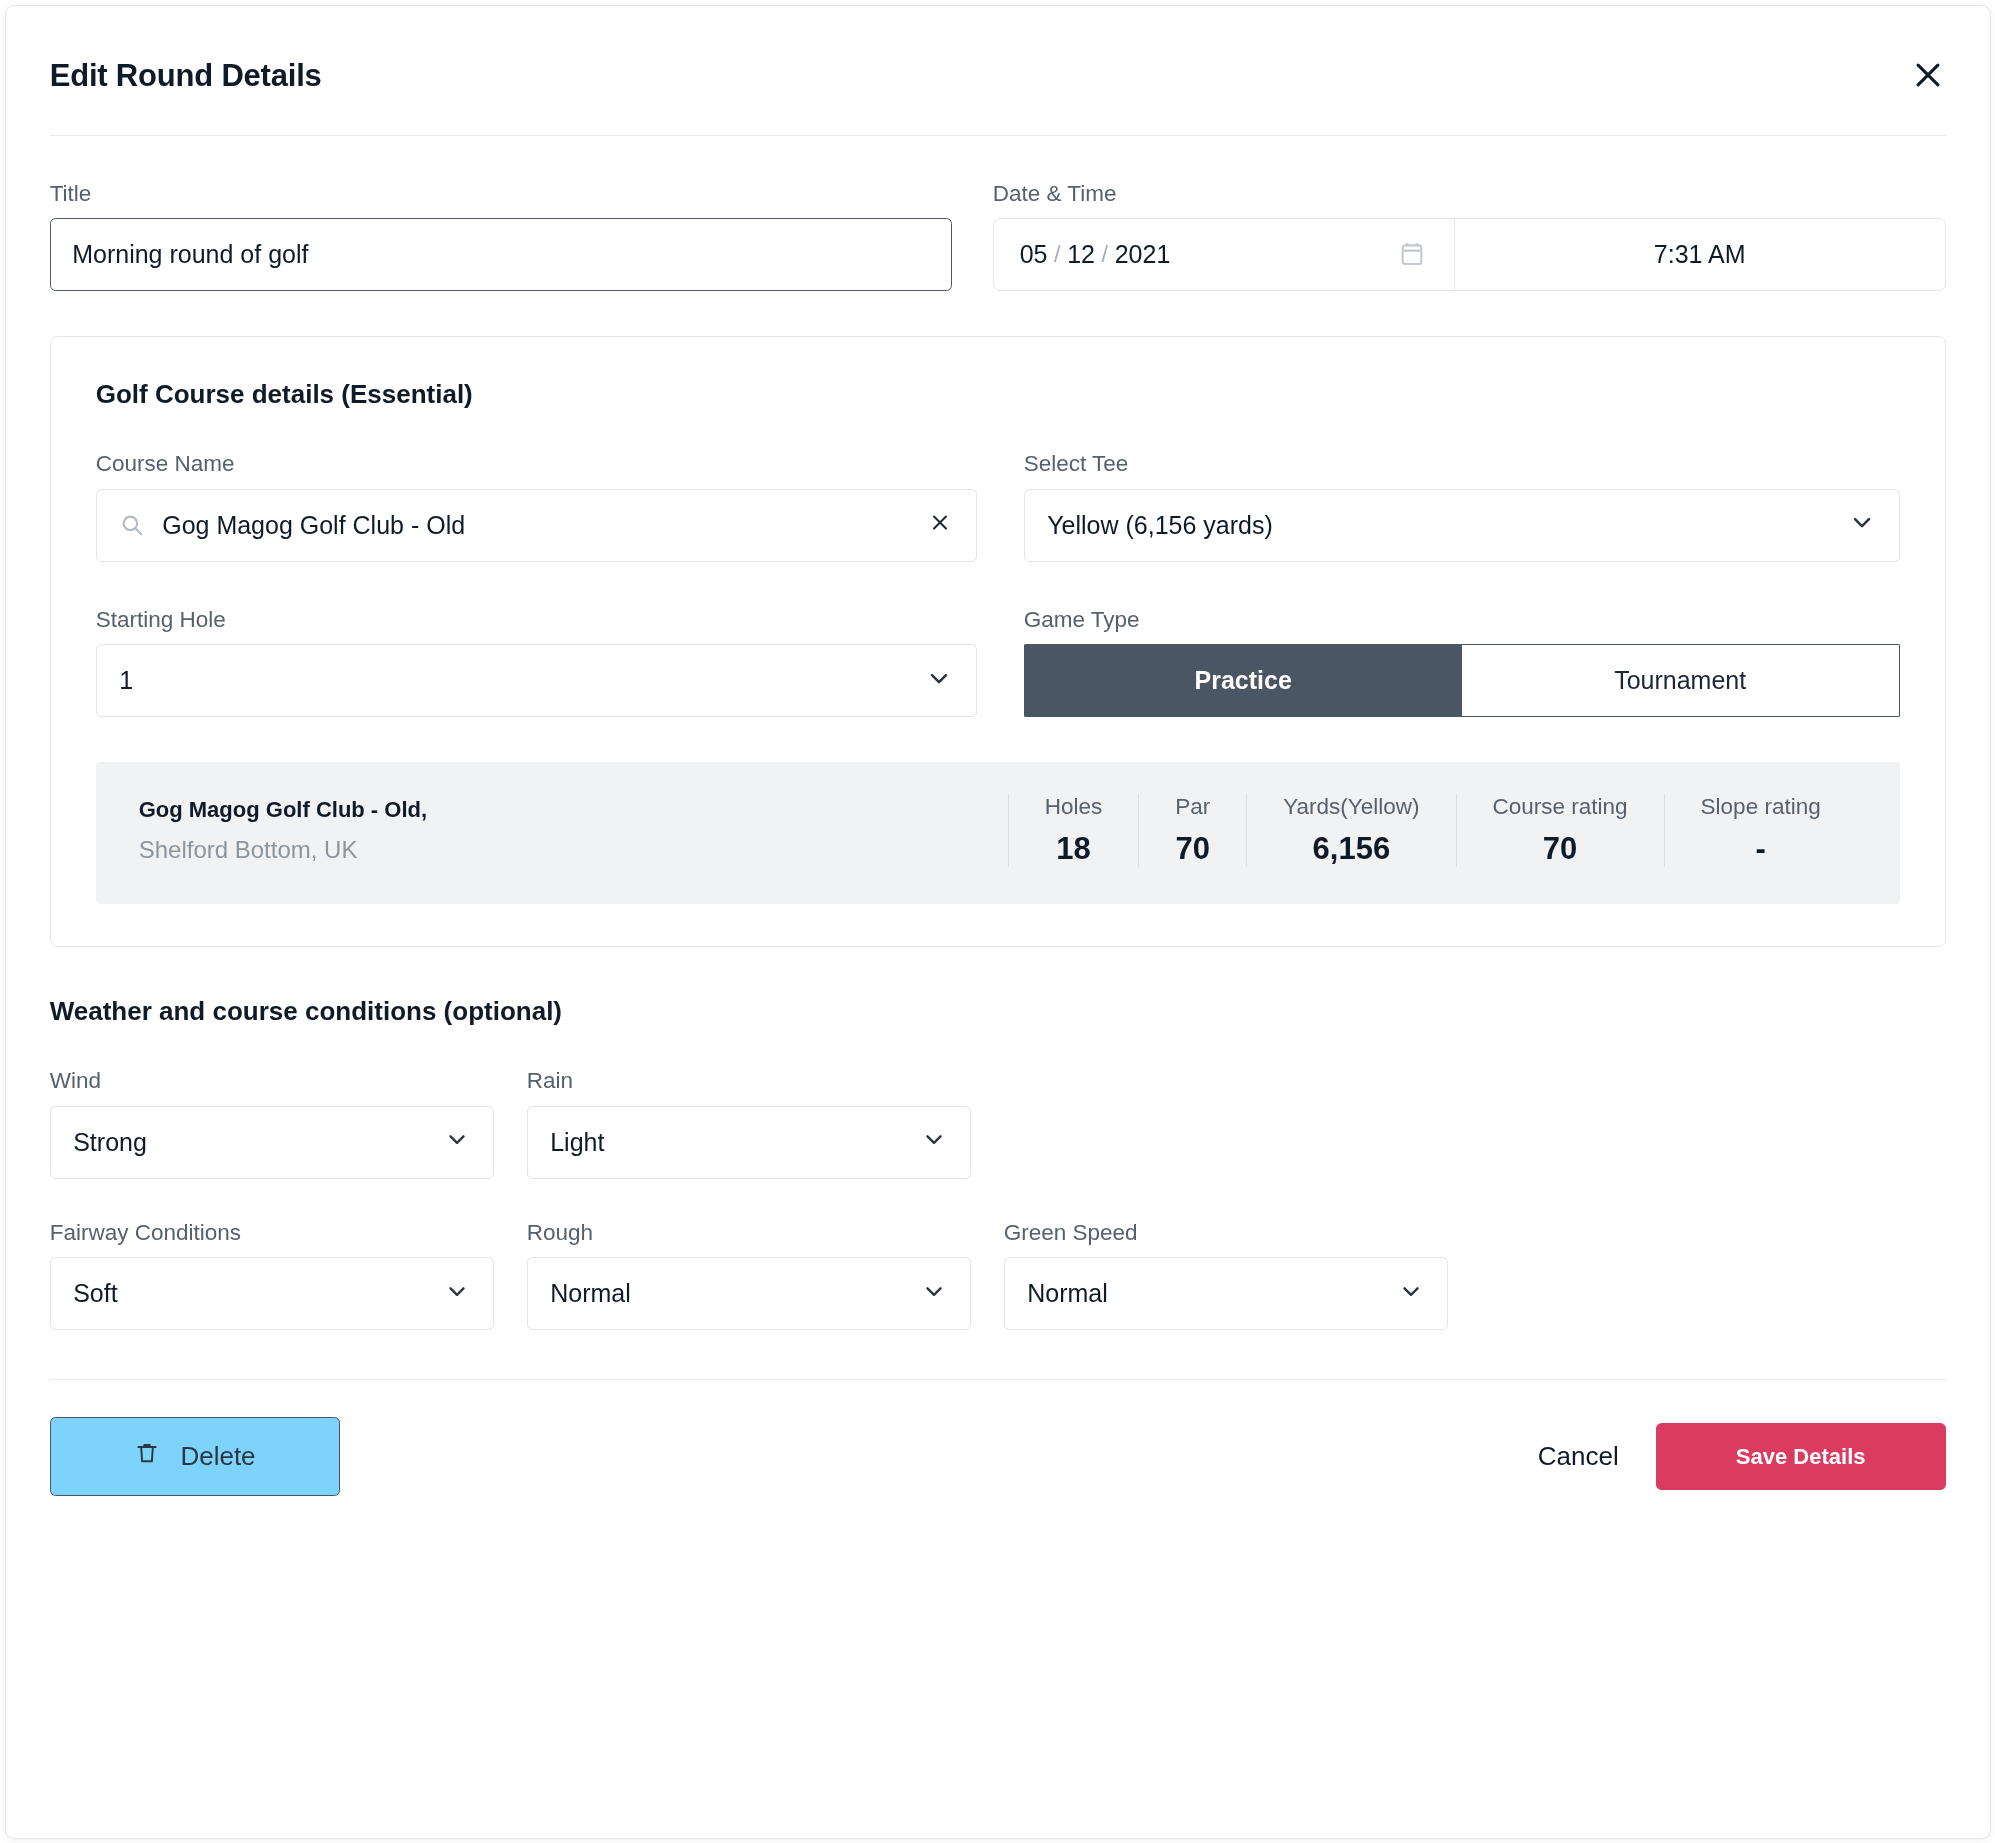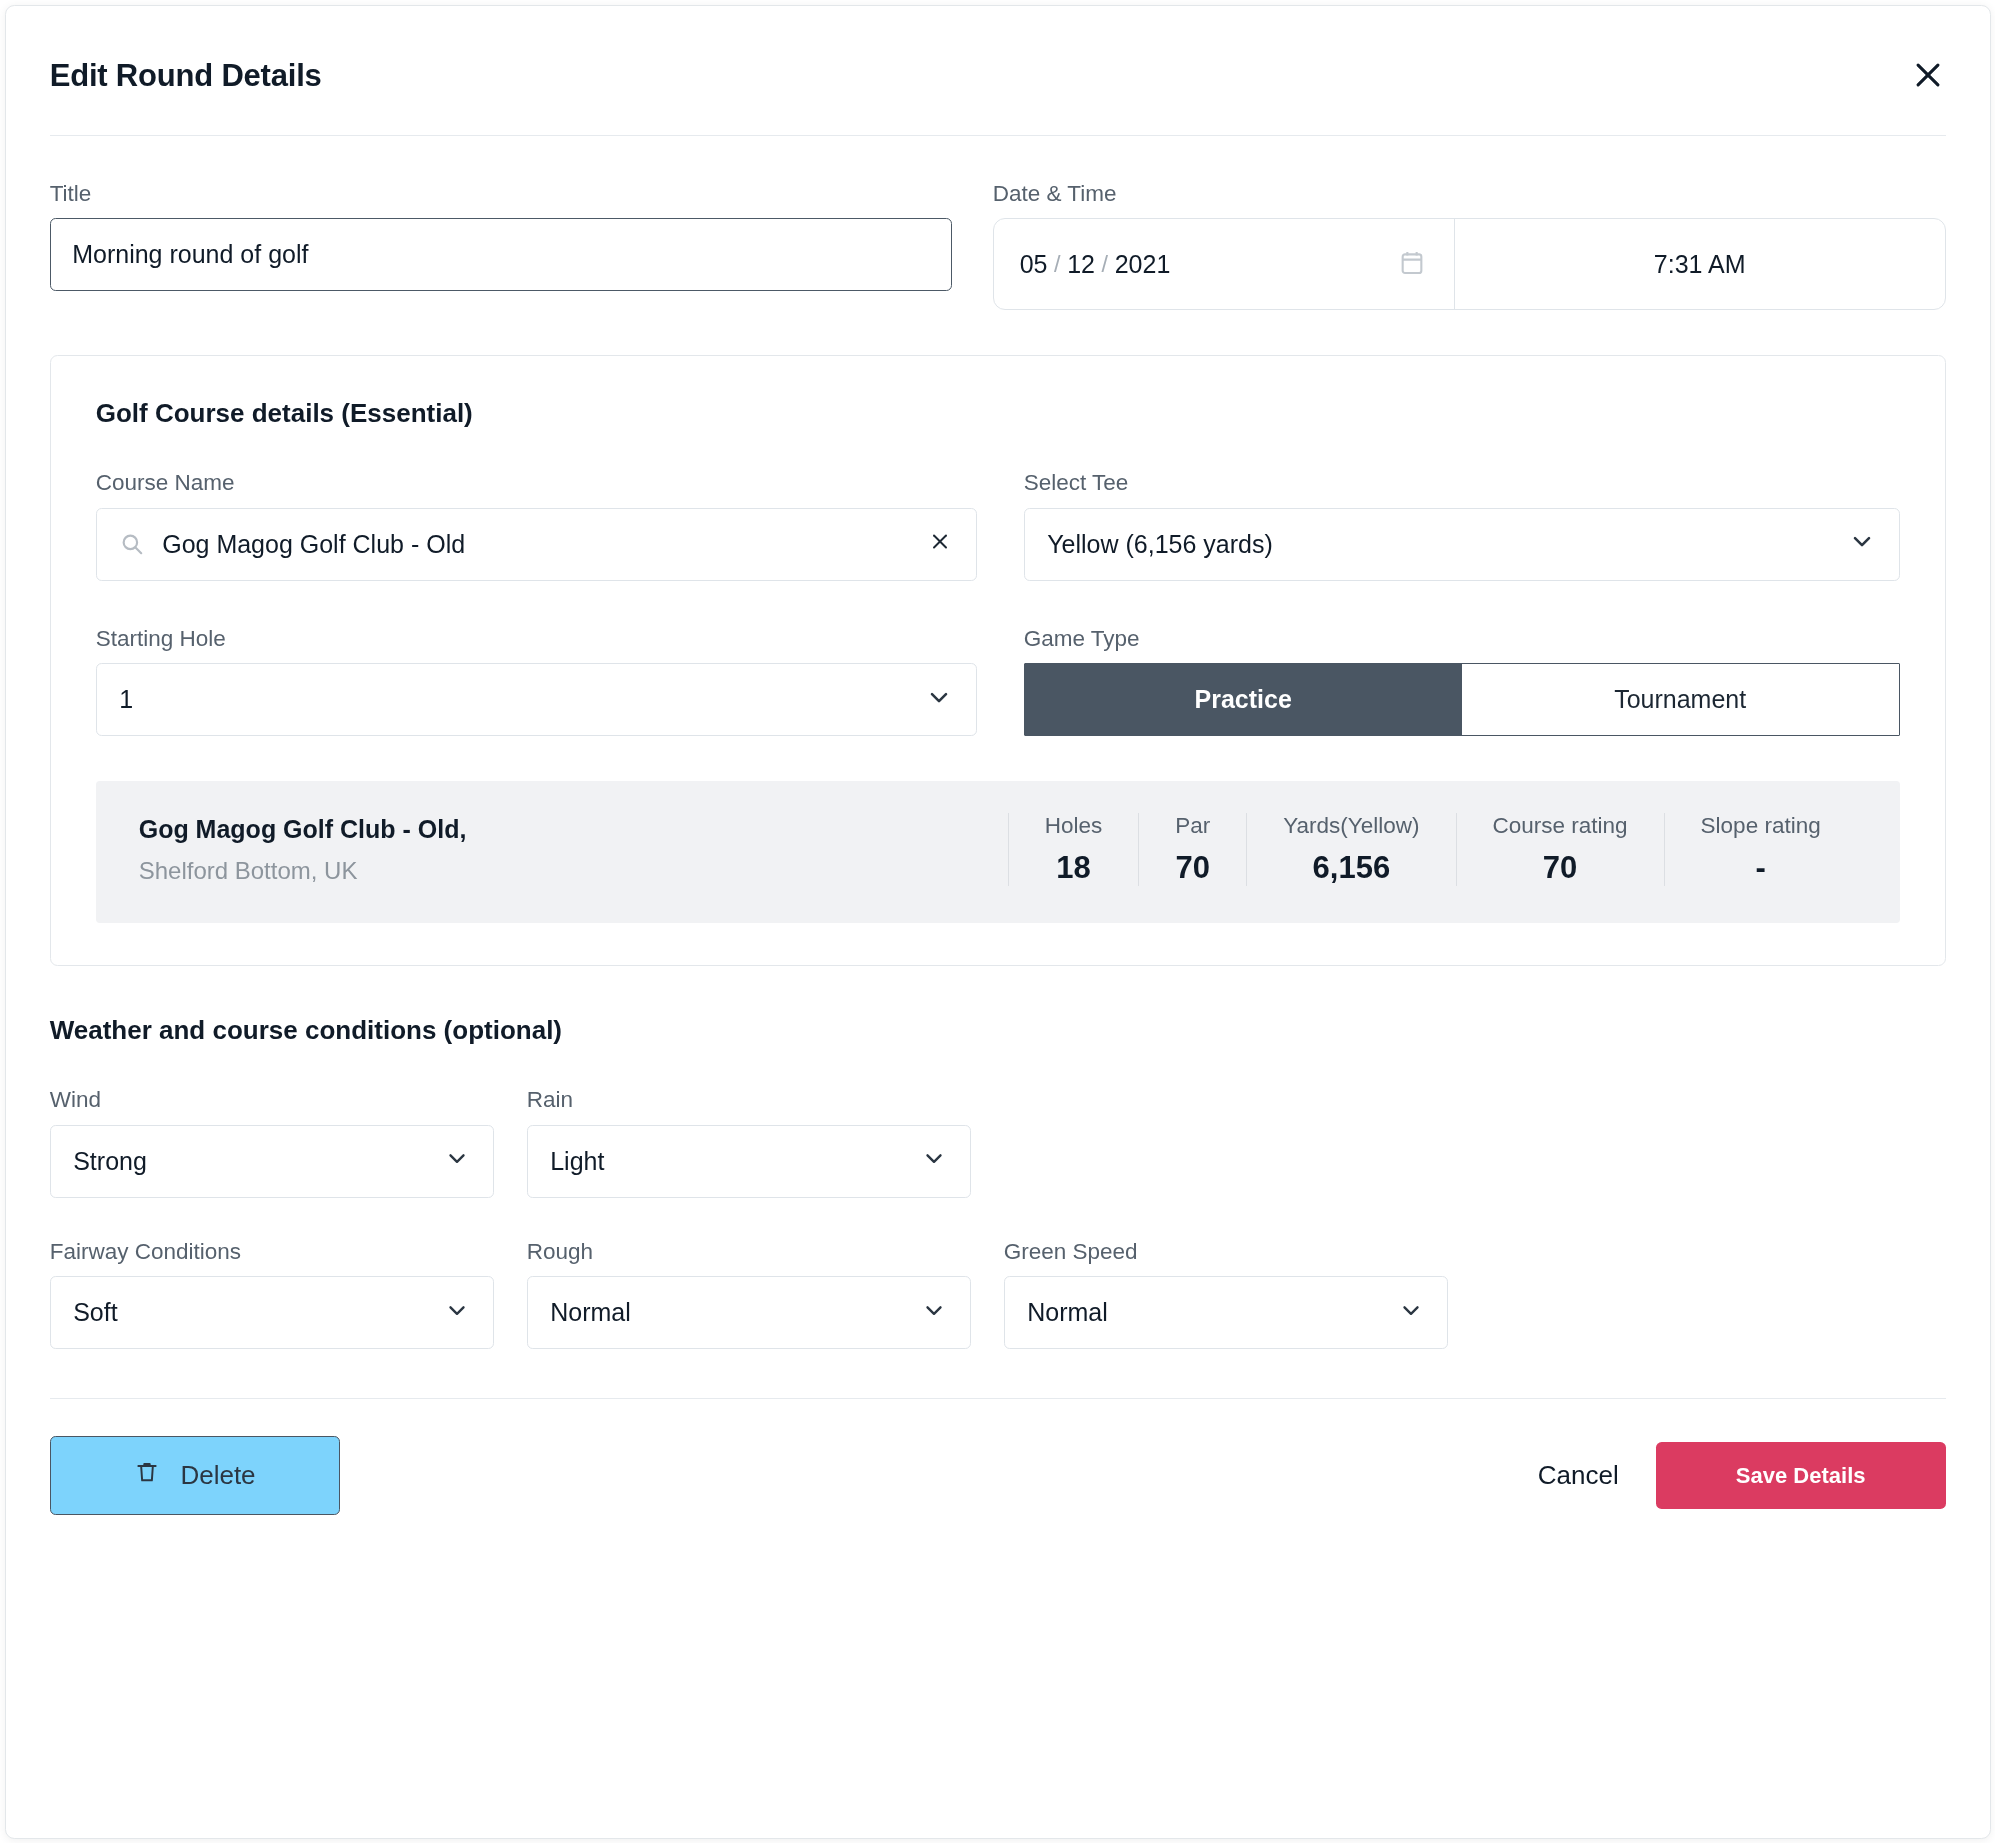--- a/index.html
+++ b/index.html
@@ -69,22 +69,22 @@
     transform: translateY(-50%);
     pointer-events: none;
   }
 
   
   .row1 { display: flex; margin-top: 47px; gap: 0; }
   .col-title { width: 902px; }
   .gap1 { width: 41px; }
   .col-date { flex: 1; }
   .date-group {
-    display: flex; height: 92px;
-    border: 0.9px solid #dfe4e9; border-radius: 12px; overflow: hidden;
+    display: flex; height: 73px;
+    border: 0.9px solid #dfe4e9; border-radius: 7px; overflow: hidden;
   }
   .date-part {
     width: 461px; display: flex; align-items: center;
     padding: 0 26px; position: relative;
     border-right: 0.9px solid #dfe4e9;
   }
   .date-seg { font-size: 25px; color: #101b28; }
   .date-sep { font-size: 23.4px; color: #a6aeb6; margin: 0 6.6px; }
   .cal-ico { position: absolute; right: 28px; top: 50%; transform: translateY(-50%); }
   .time-part {
@@ -129,21 +129,21 @@
 
   
   .stats {
     margin-top: 45px;
     background: #f1f2f4;
     border-radius: 3.7px;
     display: flex; align-items: stretch;
     padding: 32px 43px 37px 43px;
   }
   .stats-name { flex: 1; display: flex; flex-direction: column; justify-content: center; }
-  .sn-1 { font-size: 25px; font-weight: bold; color: #101b28; margin-bottom: 13px; }
+  .sn-1 { font-size: 22px; font-weight: bold; color: #101b28; margin-bottom: 13px; }
   .sn-2 { font-size: 24px; color: #8d959d; }
   .stat {
     display: flex; flex-direction: column; align-items: center;
     justify-content: center;
     border-left: 0.9px solid #dcdfe3;
     padding: 0 36px;
   }
   .stat-k { font-size: 22.5px; color: #56616d; margin-bottom: 11.2px; }
   .stat-v { font-size: 31px; font-weight: bold; color: #101b28; }
 

